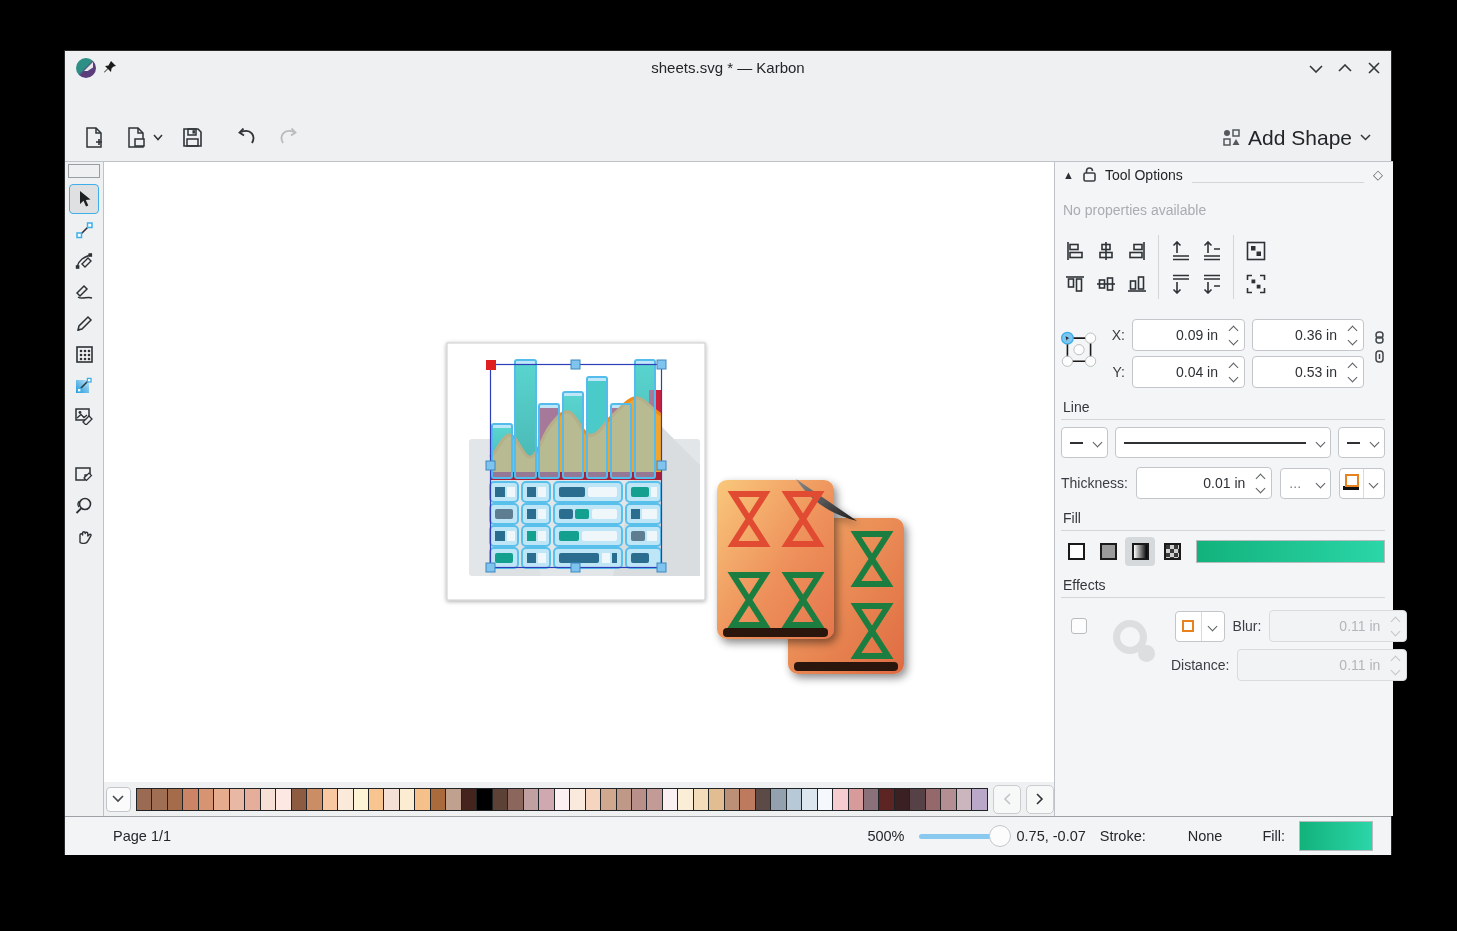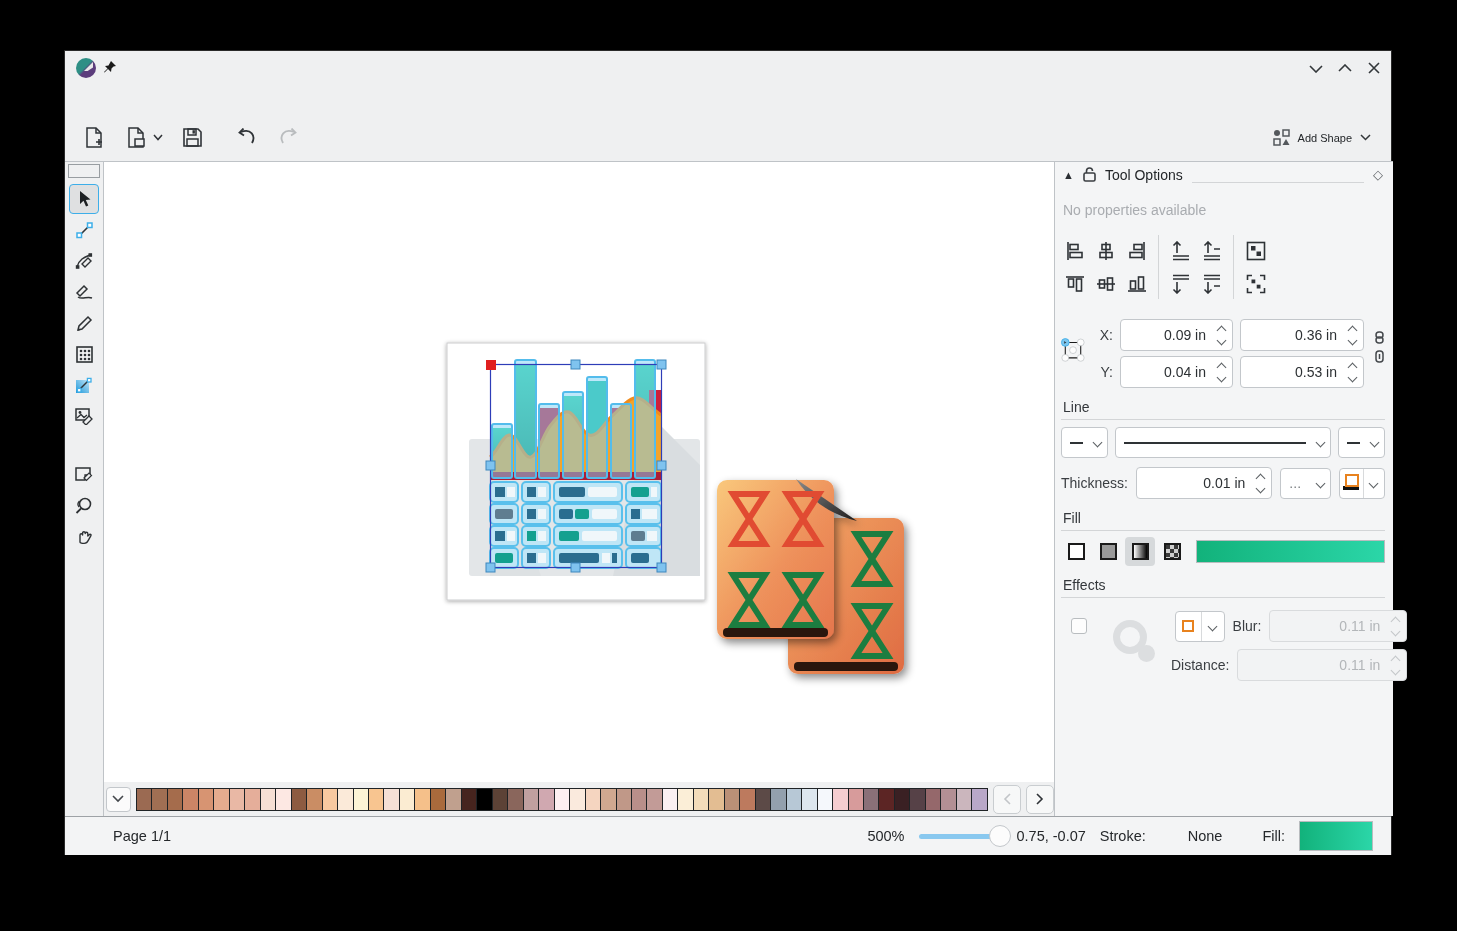--- a/index.html
+++ b/index.html
@@ -20,21 +20,21 @@
 
   
   .menubar { position:absolute; left:0; top:35px; width:100%; height:28px; display:flex; align-items:center; padding-left:12px; }
   .menu-item { padding:4px 11px; font-size:14.5px; color:#232629; border-radius:3px; }
 
   
   .toolbar { position:absolute; left:0; top:63px; width:100%; height:47px; display:flex; align-items:center; }
   .tb-btn { width:30px; height:30px; display:flex; align-items:center; justify-content:center; color:#2f3337; border-radius:3px; }
   .tb-btn.disabled { color:#b9bcbe; }
   .tb-chevron { width:14px; height:30px; display:flex; align-items:center; justify-content:center; color:#2f3337; }
-  .addshape { position:absolute; right:14px; top:8px; height:31px; display:flex; align-items:center; gap:8px; padding:0 6px; border-radius:3px; color:#232629; font-size:11px; }
+  .addshape { position:absolute; right:14px; top:8px; height:31px; display:flex; align-items:center; gap:8px; padding:0 6px; border-radius:3px; color:#232629; font-size:21px; }
 
   
   .toolbox { position:absolute; left:0; top:110px; width:39px; height:655px; background:#eff0f1; border-right:1px solid #bfc3c7; border-top:1px solid #bfc3c7; }
   .toolbox .drag { height:14px; border-bottom:1px solid #c9cdd0; margin:2px 3px 6px 3px; border:1px solid #989da1; }
   .tool { width:30px; height:30px; margin:1px auto; display:flex; align-items:center; justify-content:center; color:#2e3235; border-radius:4px; }
   .tool.active { background:#dfe0e1; border:1.5px solid #3daee9; }
   .tool-sep { height:26px; }
   .canvas { position:absolute; left:39px; top:110px; width:950px; height:621px; background:#ffffff; border-top:1px solid #bfc3c7; }
   .canvas svg { position:absolute; left:0; top:0; }
 
@@ -57,21 +57,21 @@
   .geo-row { display:flex; align-items:center; gap:7px; }
   .geo-label { width:18px; text-align:right; }
   .spin { position:relative; height:32px; background:#fff; border:1px solid #c3c7cb; border-radius:4px; display:flex; align-items:center; justify-content:flex-end; padding-right:26px; font-size:14px; color:#2c3033; }
   .spin.disabled { background:#f2f3f4; color:#b3b6b9; border-color:#d9dbdd; }
   .spin .arrows, .dd .arrow { position:absolute; right:7px; top:0; bottom:0; display:flex; flex-direction:column; justify-content:center; gap:3px; }
   .chev { width:7px; height:7px; border-right:1.6px solid #5a5e62; border-bottom:1.6px solid #5a5e62; }
   .chev.up { transform:rotate(-135deg); }
   .chev.down { transform:rotate(45deg); }
   .spin.disabled .chev { border-color:#c3c6c9; }
   .geo-spin1 { width:113px; }
-  .geo-spin2 { width:124px; }
+  .geo-spin2 { width:112px; }
   .links { display:flex; flex-direction:column; gap:6px; padding-top:12px; color:#44484c; }
   .dd { position:relative; height:31px; background:#fff; border:1px solid #c3c7cb; border-radius:4px; display:flex; align-items:center; padding:0 24px 0 8px; }
   .dd .arrow { right:6px; }
   .line-row { display:flex; gap:7px; padding-top:7px; }
   .line-glyph { width:100%; border-top:2px solid #2e3235; }
   .thick-row { display:flex; align-items:center; gap:8px; padding-top:9px; }
   .fill-row { display:flex; align-items:center; gap:2px; padding-top:6px; }
   .fill-type { width:30px; height:29px; border-radius:4px; display:flex; align-items:center; justify-content:center; }
   .fill-type.selected { background:#d6d9db; }
   .ft-none { width:17px; height:17px; background:#fff; border:2px solid #1a1a1a; }
@@ -118,20 +118,21 @@
 <body>
 
 <div class="screen">
 <div class="window">
 
   <div class="titlebar">
     <div class="app-icon"></div>
     <svg class="pin-icon" viewBox="0 0 14 14">
       <path d="M8 1 L13 6 L10.5 6.5 L8.5 8.5 L8 12 L5 9 L1.5 12.5 L1 12 L4.5 8.5 L2 6 L5.5 5.5 Z" fill="#1a1a1a"></path>
     </svg>
+    <div class="title-text">sheets.svg * — Karbon</div>
     <div class="win-controls">
       <div class="win-btn">
         <svg class="ic" width="14" height="9" viewBox="0 0 14 9">
               <path d="M1 2 L7 8 L13 2" fill="none" stroke="currentColor" stroke-width="1.6"></path>
             </svg>
       </div>
       <div class="win-btn">
         <svg class="ic" width="14" height="9" viewBox="0 0 14 9">
               <path d="M1 7 L7 1 L13 7" fill="none" stroke="currentColor" stroke-width="1.6"></path>
             </svg>

